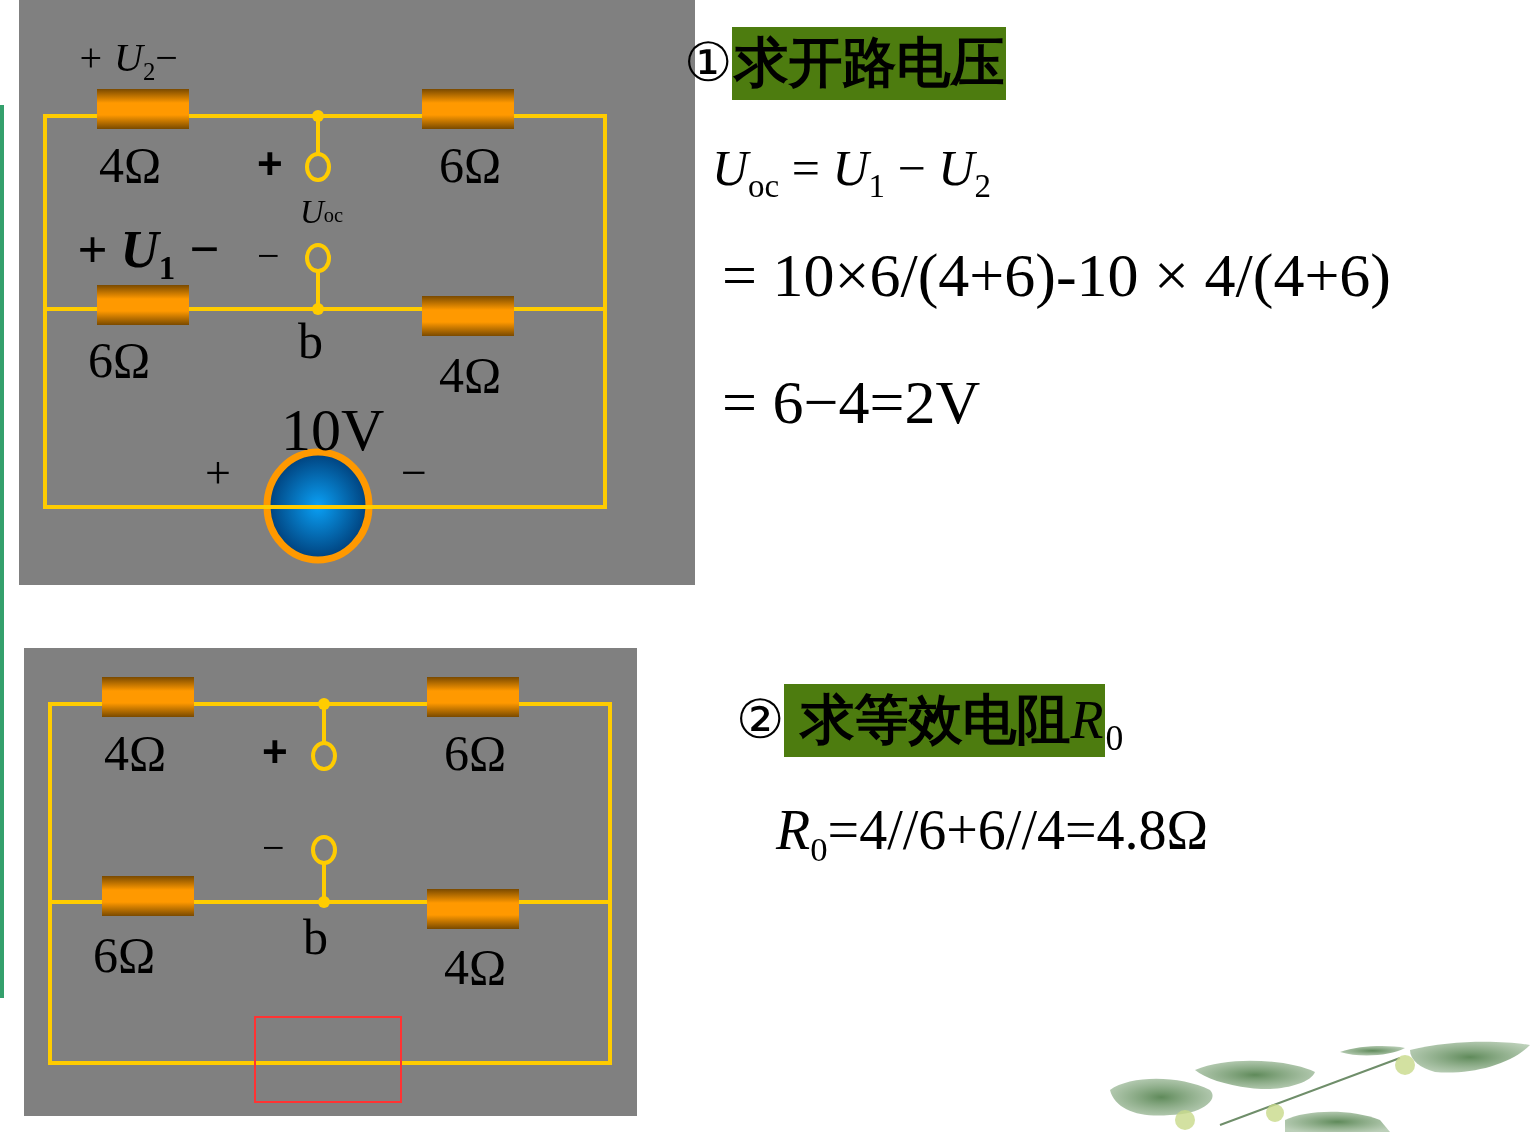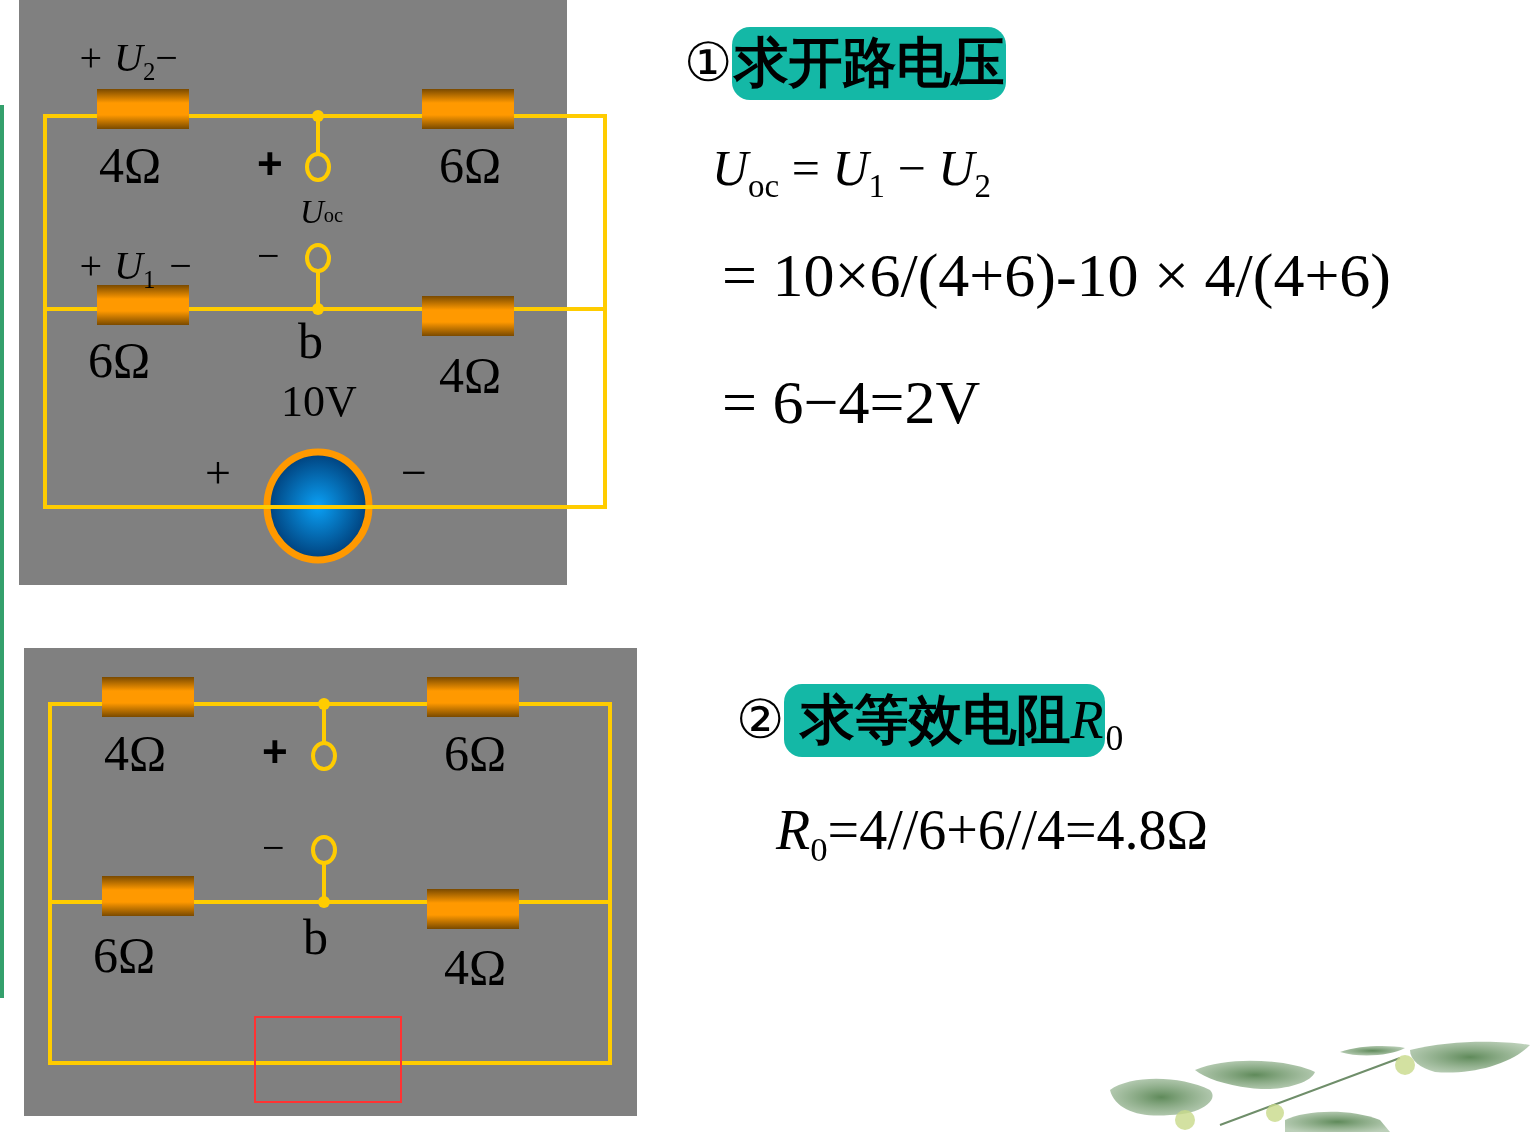--- a/index.html
+++ b/index.html
@@ -5,30 +5,30 @@
   html, body { margin:0; padding:0; }
   body { width:1537px; height:1132px; position:relative; background:#ffffff; overflow:hidden;
          font-family:"Liberation Serif", serif; }
   .greenbar { position:absolute; left:0; top:105px; width:4px; height:893px; background:#34a06c; }
   .panel { position:absolute; background:#808080; }
   .panel svg { position:absolute; left:0; top:0; }
   .lbl { position:absolute; color:#000; font-family:"Liberation Serif", serif; line-height:1; white-space:nowrap; }
   .ital { font-style:italic; }
   .sub { font-size:0.62em; font-style:normal; position:relative; top:0.35em; }
   .txt { position:absolute; color:#000; font-family:"Liberation Serif", serif; white-space:nowrap; line-height:1; }
-  .hl { background:#14b8a6; font-family:"DejaVu Sans", sans-serif; font-weight:bold;border-radius:18px; }
+  .hl { background:#4d7c0f; font-family:"DejaVu Sans", sans-serif; font-weight:bold; }
   .circ { font-family:"DejaVu Sans", sans-serif; }
   .leaf { position:absolute; left:1060px; top:1020px; width:477px; height:112px; }
 </style>
 </head>
 <body>
 
 <div class="greenbar"></div>
 
-<div class="panel" style="left:19px; top:0; width:548px; height:585px;">
+<div class="panel" style="left:19px; top:0; width:676px; height:585px;">
   <svg width="612" height="585">
     <defs>
       <linearGradient id="resg" x1="0" y1="0" x2="0" y2="1">
         <stop offset="0" stop-color="#7a4a00"></stop>
         <stop offset="0.35" stop-color="#ff9900"></stop>
         <stop offset="0.65" stop-color="#ff9900"></stop>
         <stop offset="1" stop-color="#7a4a00"></stop>
       </linearGradient>
       <radialGradient id="srcg" cx="0.5" cy="0.5" r="0.5">
         <stop offset="0" stop-color="#0aa0f5"></stop>
@@ -58,28 +58,28 @@
 
   <div class="lbl" style="left:58px; top:38px; font-size:40px;">
     <span class="ital">+ U</span><span class="sub">2</span><span>−</span>
   </div>
   <div class="lbl" style="left:80px; top:140px; font-size:50px;">4Ω</div>
   <div class="lbl" style="left:238px; top:142px; font-size:44px; font-weight:bold; font-family:'Liberation Sans',sans-serif;">+</div>
   <div class="lbl" style="left:420px; top:140px; font-size:50px;">6Ω</div>
   <div class="lbl" style="left:281px; top:196px; font-size:33px;">
     <span class="ital">U</span><span class="sub" style="font-size:0.62em; top:-0.05em;">oc</span>
   </div>
-  <div class="lbl" style="left:58px; top:246px; font-size:40px;">
+  <div class="lbl" style="left:58px; top:223px; font-size:53px;font-weight:bold;">
     <span class="ital">+ U</span><span class="sub">1</span><span style="margin-left:14px;">−</span>
   </div>
   <div class="lbl" style="left:238px; top:236px; font-size:40px;">−</div>
   <div class="lbl" style="left:69px; top:335px; font-size:50px;">6Ω</div>
   <div class="lbl" style="left:279px; top:316px; font-size:50px;">b</div>
   <div class="lbl" style="left:420px; top:350px; font-size:50px;">4Ω</div>
-  <div class="lbl" style="left:262px; top:380px; font-size:44px;text-align:center;">10V</div>
+  <div class="lbl" style="left:262px; top:400px; font-size:60px;text-align:center;">10V</div>
   <div class="lbl" style="left:186px; top:450px; font-size:46px;">+</div>
   <div class="lbl" style="left:382px; top:450px; font-size:46px;">−</div>
 </div>
 
 <div class="panel" style="left:24px; top:648px; width:613px; height:468px;">
   <svg width="613" height="468">
     <defs>
       <linearGradient id="resg2" x1="0" y1="0" x2="0" y2="1">
         <stop offset="0" stop-color="#7a4a00"></stop>
         <stop offset="0.35" stop-color="#ff9900"></stop>

